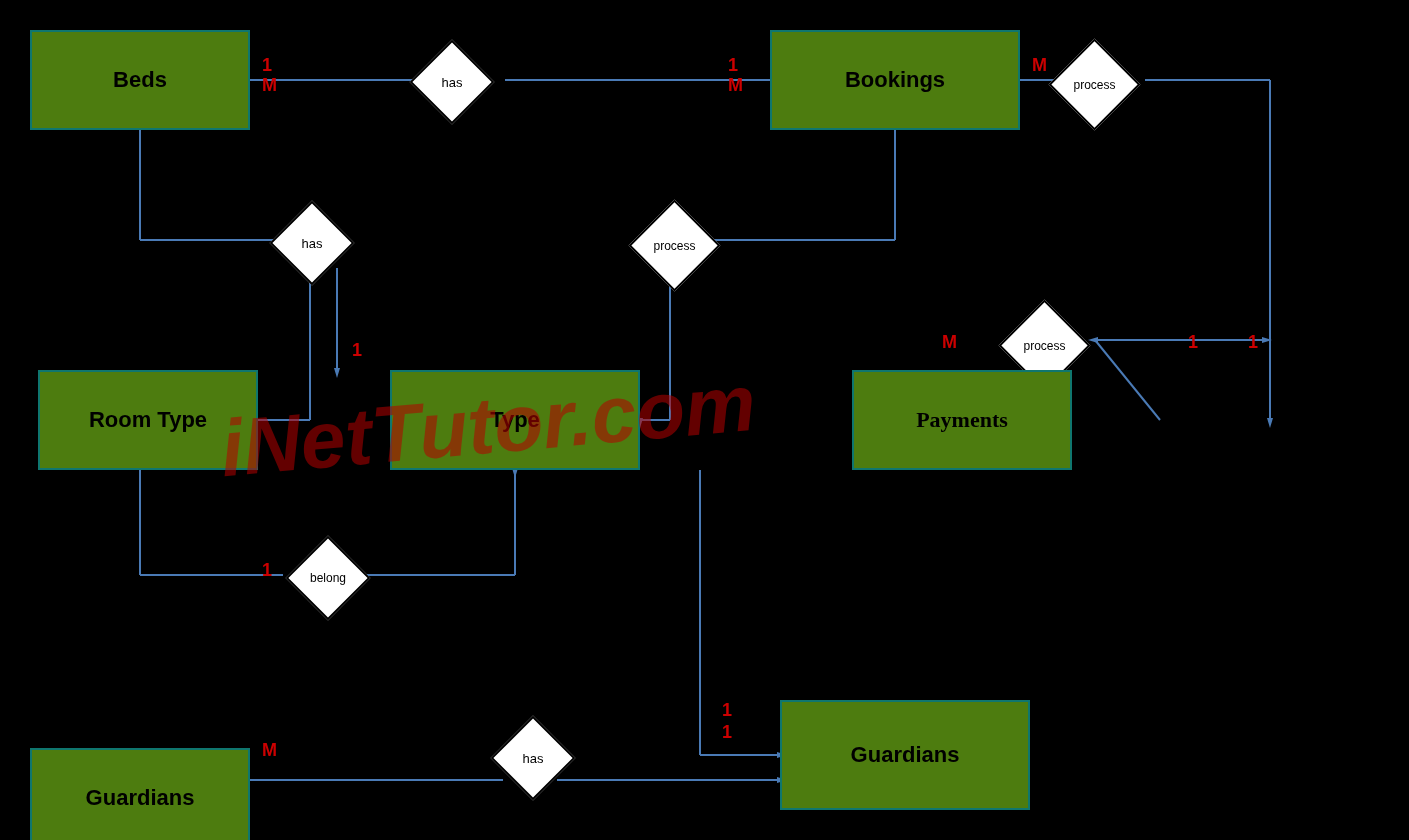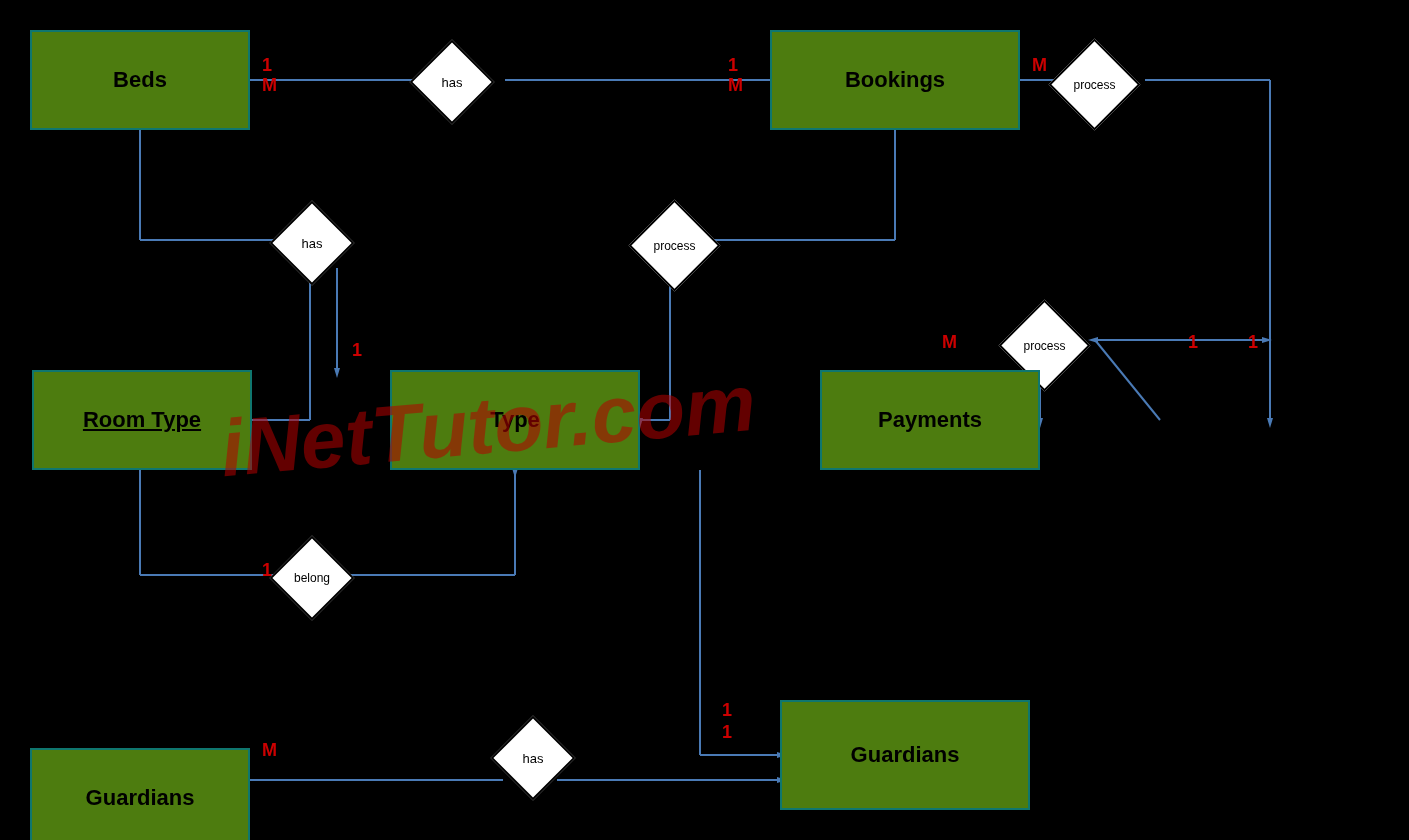--- a/index.html
+++ b/index.html
@@ -160,34 +160,34 @@
   <div style="position:absolute; left:642px; top:213px; width:65px; height:65px;">
     <div style="position:absolute; width:65px; height:65px; background:#fff; border:2px solid #000; transform:rotate(45deg); top:0; left:0;"></div>
     <div style="position:absolute; width:65px; height:65px; display:flex; align-items:center; justify-content:center; font-size:12px; z-index:2;">process</div>
   </div>
 
   <div style="position:absolute; left:1012px; top:313px; width:65px; height:65px;">
     <div style="position:absolute; width:65px; height:65px; background:#fff; border:2px solid #000; transform:rotate(45deg); top:0; left:0;"></div>
     <div style="position:absolute; width:65px; height:65px; display:flex; align-items:center; justify-content:center; font-size:12px; z-index:2;">process</div>
   </div>
 
-  <div class="entity" style="left:32px; top:370px; width:220px; height:100px;text-decoration:underline;">
+  <div class="entity" style="left:38px; top:370px; width:220px; height:100px;">
     <span>Room Type</span>
   </div>
 
   <div class="entity" style="left:390px; top:370px; width:250px; height:100px;">
     <span>Type</span>
   </div>
 
-  <div class="entity" style="left:820px; top:370px; width:220px; height:100px;">
+  <div class="entity" style="left:852px; top:370px; width:220px; height:100px;font-family:Liberation Serif, serif;">
     <span>Payments</span>
   </div>
 
 
-  <div style="position:absolute; left:282px; top:548px; width:60px; height:60px;">
+  <div style="position:absolute; left:298px; top:548px; width:60px; height:60px;">
     <div style="position:absolute; width:60px; height:60px; background:#fff; border:2px solid #000; transform:rotate(45deg); top:0; left:0;"></div>
     <div style="position:absolute; width:60px; height:60px; display:flex; align-items:center; justify-content:center; font-size:12px; z-index:2;">belong</div>
   </div>
 
   <div class="entity" style="left:30px; top:748px; width:220px; height:100px;">
     <span>Guardians</span>
   </div>
 
   <div style="position:absolute; left:503px; top:728px; width:60px; height:60px;">
     <div style="position:absolute; width:60px; height:60px; background:#fff; border:2px solid #000; transform:rotate(45deg); top:0; left:0;"></div>

